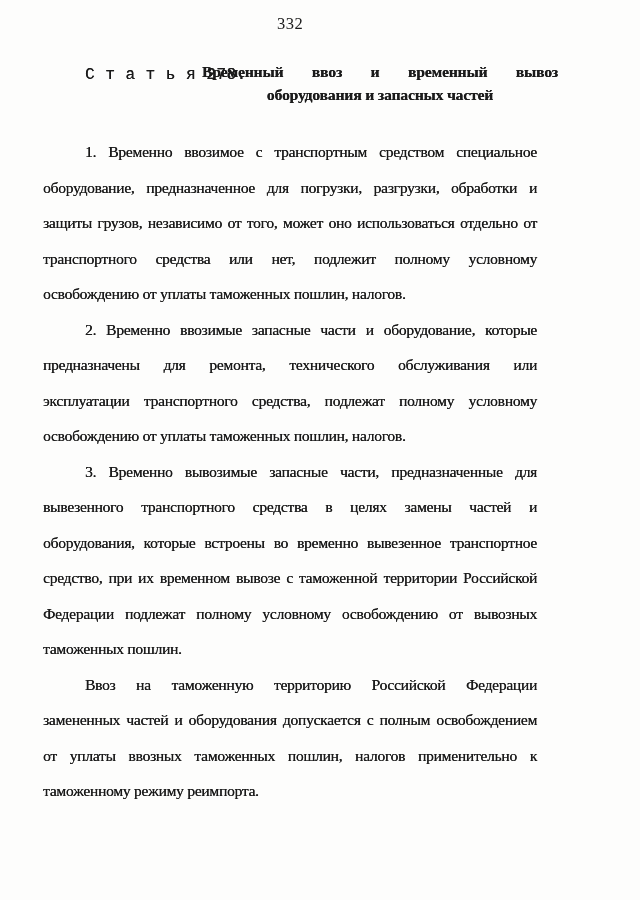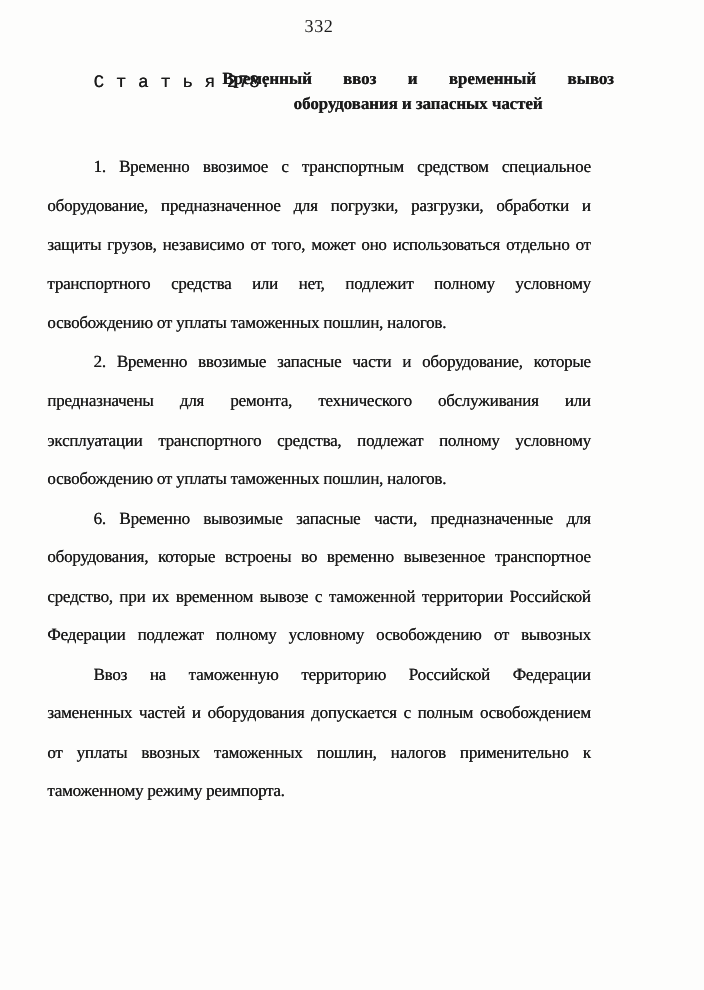--- a/index.html
+++ b/index.html
@@ -108,24 +108,26 @@
     </div>
 
     <div>
       <div class="line first">2. Временно ввозимые запасные части и оборудование, которые</div>
       <div class="line">предназначены для ремонта, технического обслуживания или</div>
       <div class="line">эксплуатации транспортного средства, подлежат полному условному</div>
       <div class="line last">освобождению от уплаты таможенных пошлин, налогов.</div>
     </div>
 
     <div>
-      <div class="line first">6. Временно вывозимые запасные части, предназначенные для</div>
+      <div class="line first">3. Временно вывозимые запасные части, предназначенные для</div>
+      <div class="line">вывезенного транспортного средства в целях замены частей и</div>
       <div class="line">оборудования, которые встроены во временно вывезенное транспортное</div>
       <div class="line">средство, при их временном вывозе с таможенной территории Российской</div>
       <div class="line">Федерации подлежат полному условному освобождению от вывозных</div>
+      <div class="line last">таможенных пошлин.</div>
     </div>
 
     <div>
       <div class="line first">Ввоз на таможенную территорию Российской Федерации</div>
       <div class="line">замененных частей и оборудования допускается с полным освобождением</div>
       <div class="line">от уплаты ввозных таможенных пошлин, налогов применительно к</div>
       <div class="line last">таможенному режиму реимпорта.</div>
     </div>
 
   </div>

